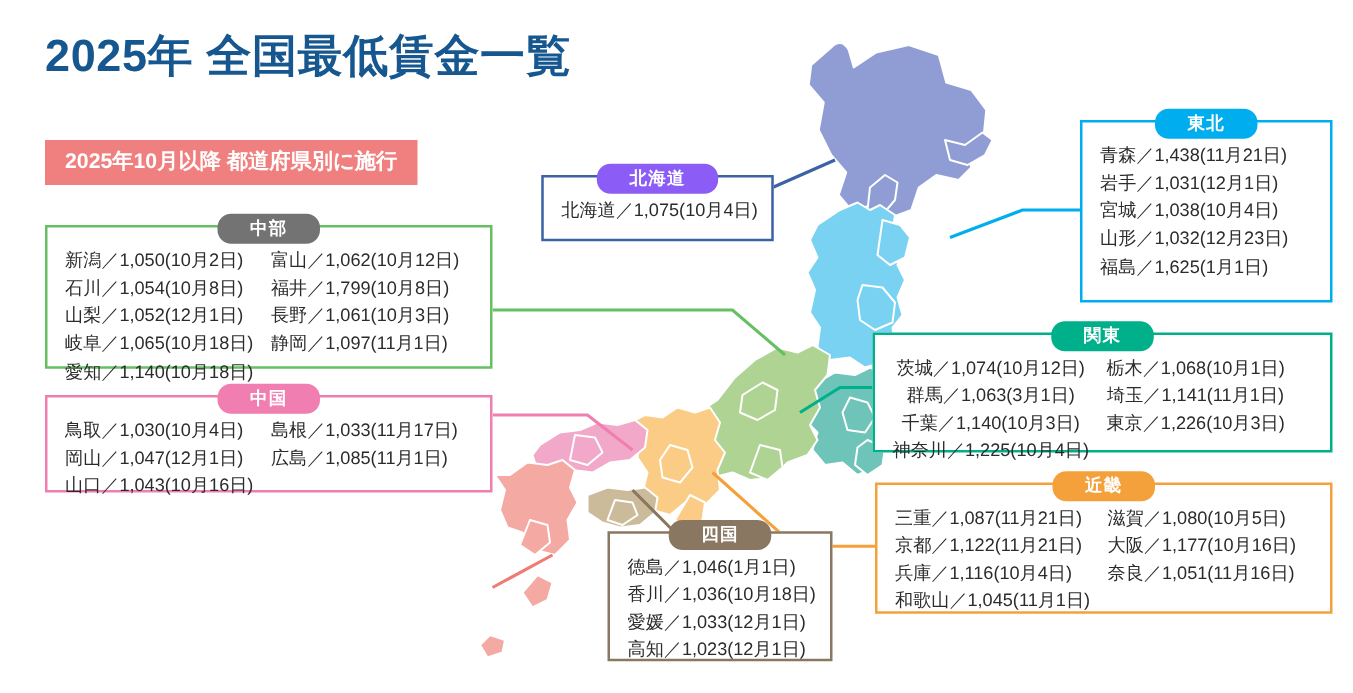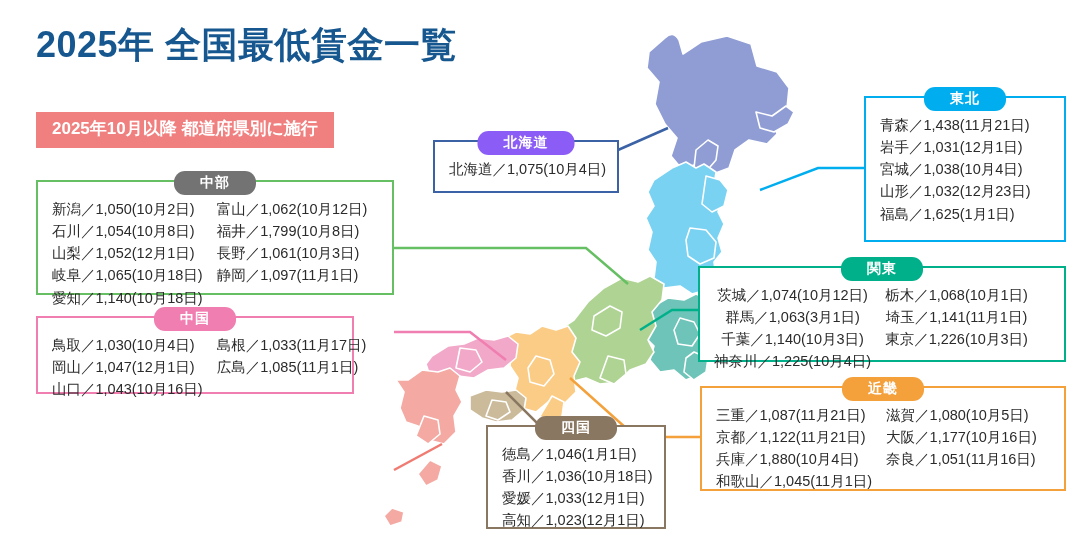--- a/index.html
+++ b/index.html
@@ -178,28 +178,28 @@
       </div>
   </div>
 
   <div class="panel" style="left: 700px; top: 386px; width: 366px; height: 105px; border-color: rgb(244, 161, 60);">
     <div class="panel-title" style="background: rgb(244, 161, 60);">近畿</div>
     <div class="panel-body two-col">
         <div class="pref">三重／1,087(11月21日)</div>
         <div class="pref">滋賀／1,080(10月5日)</div>
         <div class="pref">京都／1,122(11月21日)</div>
         <div class="pref">大阪／1,177(10月16日)</div>
-        <div class="pref">兵庫／1,880(10月4日)</div>
+        <div class="pref">兵庫／1,116(10月4日)</div>
         <div class="pref">奈良／1,051(11月16日)</div>
         <div class="pref">和歌山／1,045(11月1日)</div>
         <div class="pref"></div>
       </div>
   </div>
 
-  <div class="panel" style="left: 36px; top: 316px; width: 318px; height: 78px; border-color: rgb(240, 126, 176);">
+  <div class="panel" style="left: 36px; top: 316px; width: 358px; height: 78px; border-color: rgb(240, 126, 176);">
     <div class="panel-title" style="background: rgb(240, 126, 176);">中国</div>
     <div class="panel-body two-col">
         <div class="pref">鳥取／1,030(10月4日)</div>
         <div class="pref">島根／1,033(11月17日)</div>
         <div class="pref">岡山／1,047(12月1日)</div>
         <div class="pref">広島／1,085(11月1日)</div>
         <div class="pref">山口／1,043(10月16日)</div>
         <div class="pref"></div>
       </div>
   </div>

